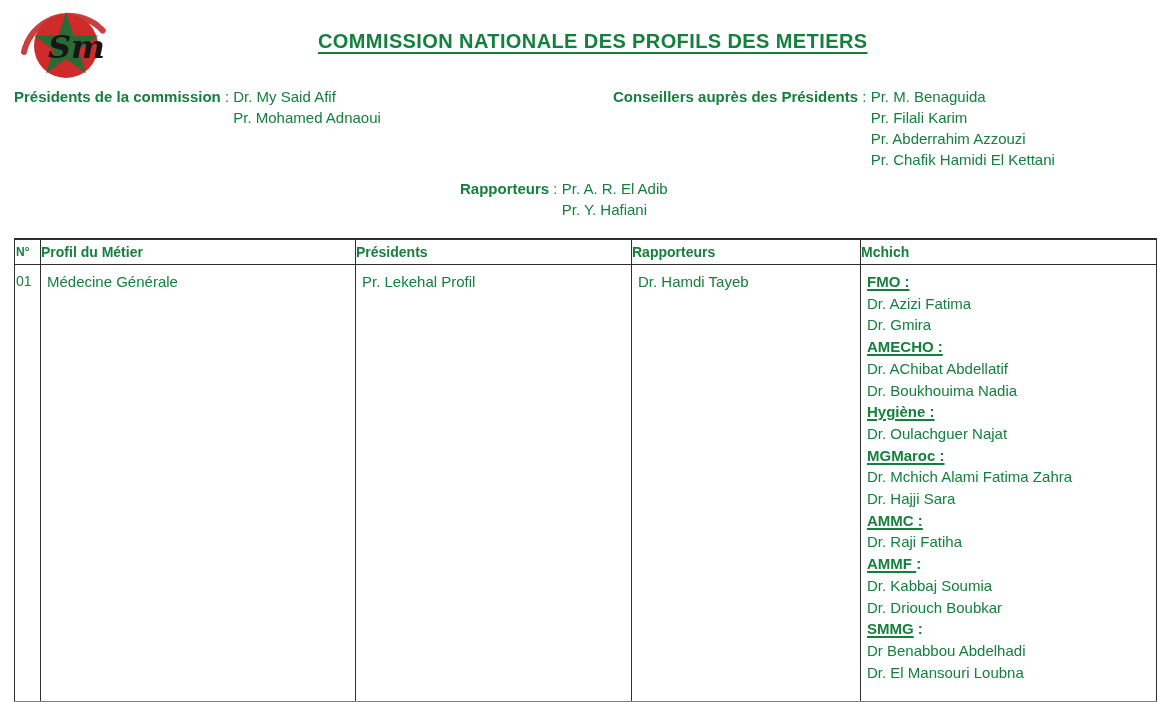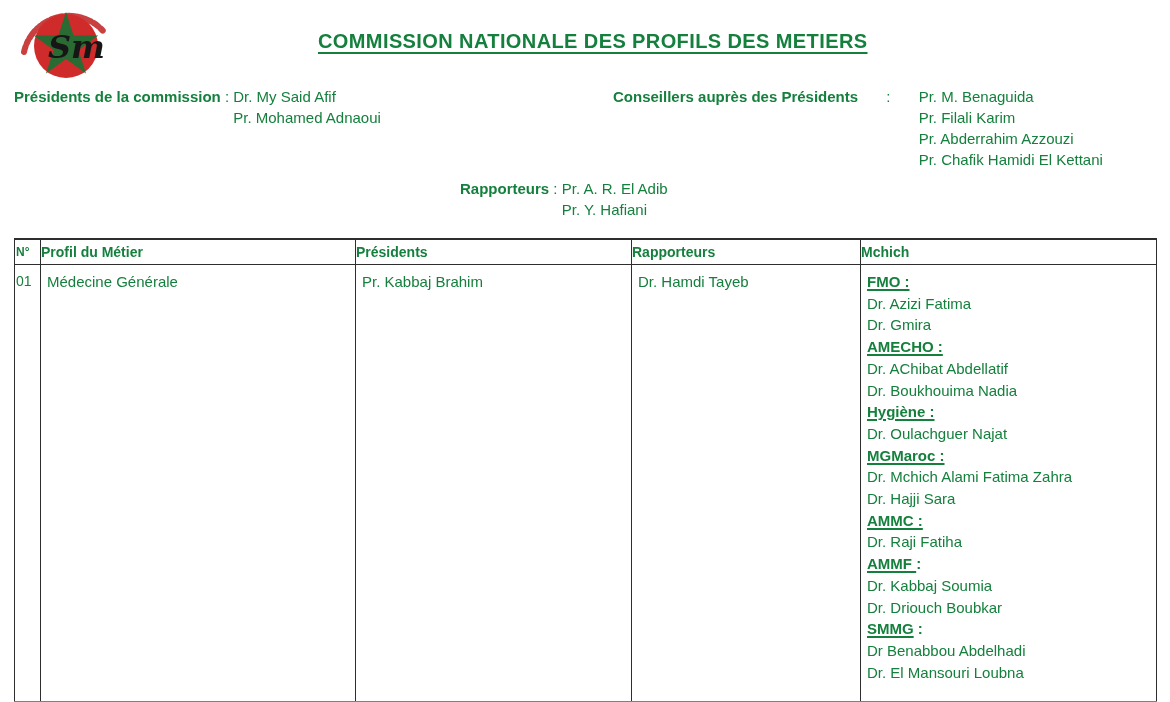--- a/index.html
+++ b/index.html
@@ -21,21 +21,21 @@
     font-size:20px; font-weight:bold; letter-spacing:0.4px;
     text-decoration:underline; text-decoration-thickness:2px; text-underline-offset:4px;
     white-space:nowrap;
   }
 
   
   .info-block { position:absolute; display:flex; align-items:flex-start; font-size:15px; line-height:21px; }
   .info-block .lbl { font-weight:bold; white-space:nowrap; }
   .info-block .sep { white-space:pre; }
   .block-presidents  { left:14px;  top:86px;  }
-  .block-conseillers { left:613px; top:86px;gap:24px;  }
+  .block-conseillers { left:613px; top:86px;  }
   .block-rapporteurs { left:460px; top:178px; }
   .names div { white-space:nowrap; }
 
   
   .doc-table {
     position:absolute; left:14px; top:238px; width:1142px;
     border-collapse:collapse; table-layout:fixed; font-size:15px;
   }
   .doc-table th {
     border:1px solid #2e2e2e; border-top:2px solid #2e2e2e;
@@ -111,21 +111,21 @@
         <th>Profil du Métier</th>
         <th>Présidents</th>
         <th>Rapporteurs</th>
         <th>Mchich</th>
       </tr>
     </thead>
     <tbody>
       <tr>
         <td class="cell-num">01</td>
         <td>Médecine Générale</td>
-        <td>Pr. Kabbaj Brahim</td>
+        <td>Pr. Lekehal Profil</td>
         <td>Dr. Hamdi Tayeb</td>
         <td>
           <div class="members" id="members-cell">
               <div class="m-group"><span class="u">FMO :</span></div>
               <div class="m-person">Dr. Azizi Fatima</div>
               <div class="m-person">Dr. Gmira</div>
               <div class="m-group"><span class="u">AMECHO :</span></div>
               <div class="m-person">Dr. AChibat Abdellatif</div>
               <div class="m-person">Dr. Boukhouima Nadia</div>
               <div class="m-group"><span class="u">Hygiène :</span></div>

